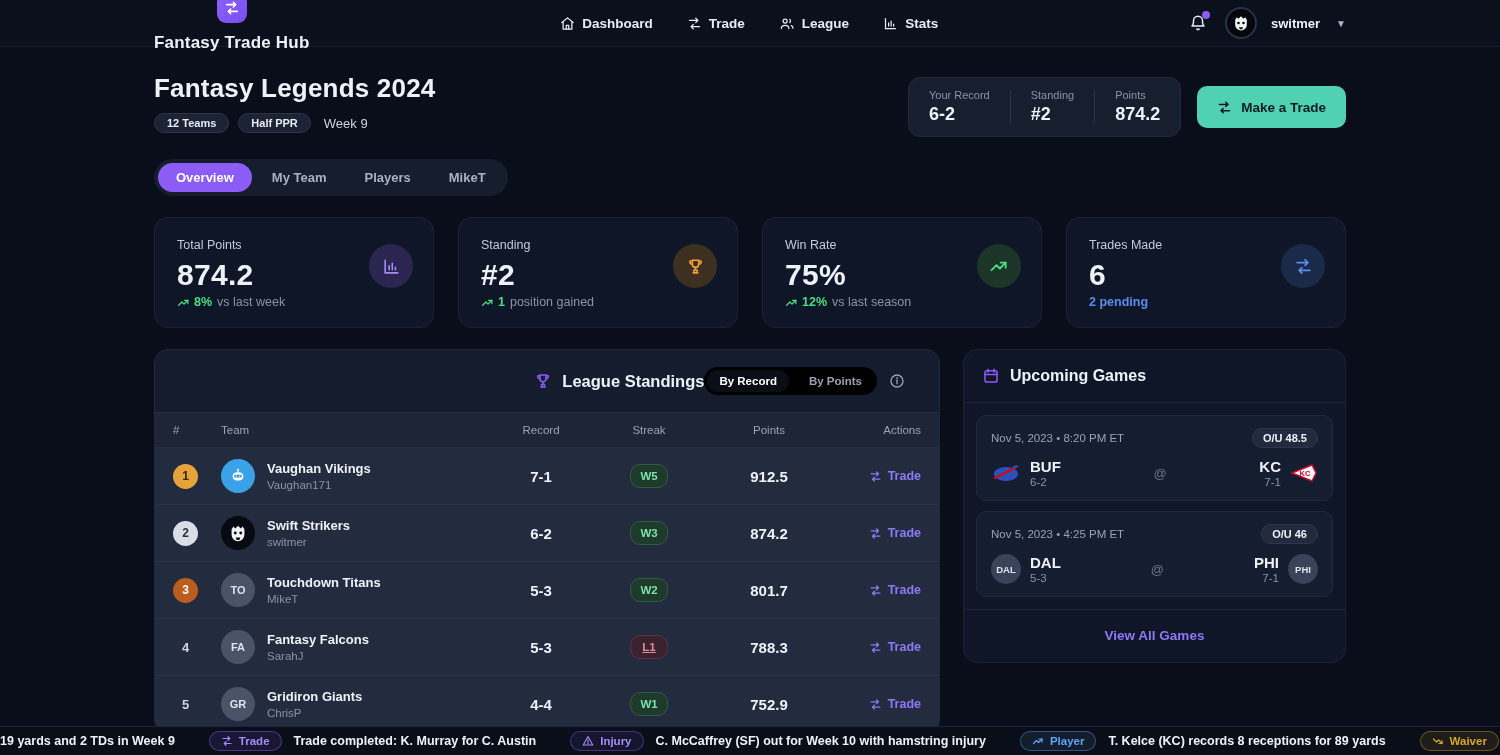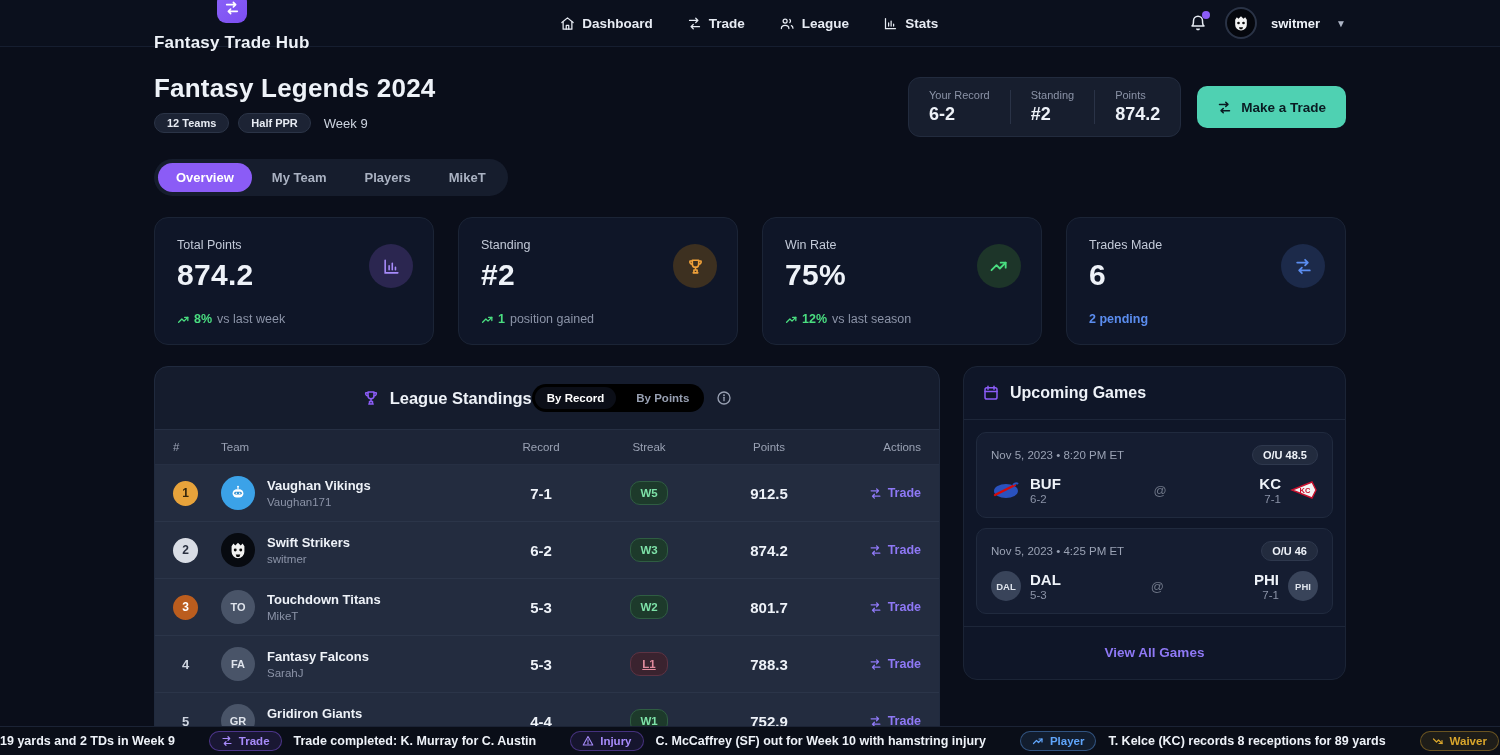--- a/index.html
+++ b/index.html
@@ -68,42 +68,42 @@
     display:inline-flex; align-items:center; background:#161d2d; border-radius:999px;
     padding:4px; margin-top:22px; gap:2px;
   }
   .tab { font-size:13px; font-weight:600; color:#aab2c2; padding:7px 18px; border-radius:999px; cursor:pointer; }
   .tab.active { background:#8b5cf6; color:#fff; }
 
   
   .stat-grid { display:grid; grid-template-columns:repeat(4,1fr); gap:24px; margin-top:21px; }
   .stat-card {
     background:#0f1628; border:1px solid #1b2436; border-radius:14px;
-    padding:20px 22px; height:128px; position:relative;
+    padding:20px 22px; height:111px; position:relative;
   }
   .stat-label { color:#c3cad8; font-size:12.5px; }
   .stat-value { font-size:30px; font-weight:800; margin-top:6px; letter-spacing:.3px; }
   .stat-foot { position:absolute; left:22px; bottom:18px; font-size:12.5px; color:#8b93a7; display:flex; align-items:center; gap:5px; }
   .trend-green { color:#4ade80; font-weight:bold; display:flex; align-items:center; gap:4px; }
   .stat-note-blue { color:#5b8def; font-weight:600; }
   .stat-icon {
     position:absolute; right:20px; top:26px; width:44px; height:44px; border-radius:50%;
     display:flex; align-items:center; justify-content:center;
   }
   .icon-purple { background:#2b2650; color:#a78bfa; }
   .icon-gold   { background:#3d3020; color:#f0a13a; }
   .icon-green  { background:#1d3529; color:#4ade80; }
   .icon-blue   { background:#1c2a4a; color:#5b8def; }
 
   
   .main-grid { display:grid; grid-template-columns:786px 383px; gap:23px; margin-top:21px; align-items:start; }
 
   
   .standings { background:#151c2d; border:1px solid #202a3e; border-radius:14px; overflow:hidden; }
-  .standings-head { display:flex; align-items:center; justify-content:center; padding:17px 8px; }
+  .standings-head { display:flex; align-items:center; justify-content:flex-end; padding:17px 34px; }
   .standings-title { display:flex; align-items:center; gap:10px; font-size:16.5px; font-weight:800; }
   .standings-title svg { color:#8b5cf6; }
   .standings-head-right { display:flex; align-items:center; gap:12px; }
   .seg-toggle { display:flex; background:#000000; border-radius:999px; padding:3px;gap:8px; }
   .seg { font-size:11.5px; font-weight:bold; padding:5px 12px; border-radius:999px; color:#98a0b2; cursor:pointer; }
   .seg.active { background:#0b0e17; color:#fff; }
   .info-btn { color:#98a0b2; cursor:pointer; display:flex; }
 
   .tbl-header {
     display:grid; grid-template-columns:48px 1fr 108px 108px 132px 86px;

